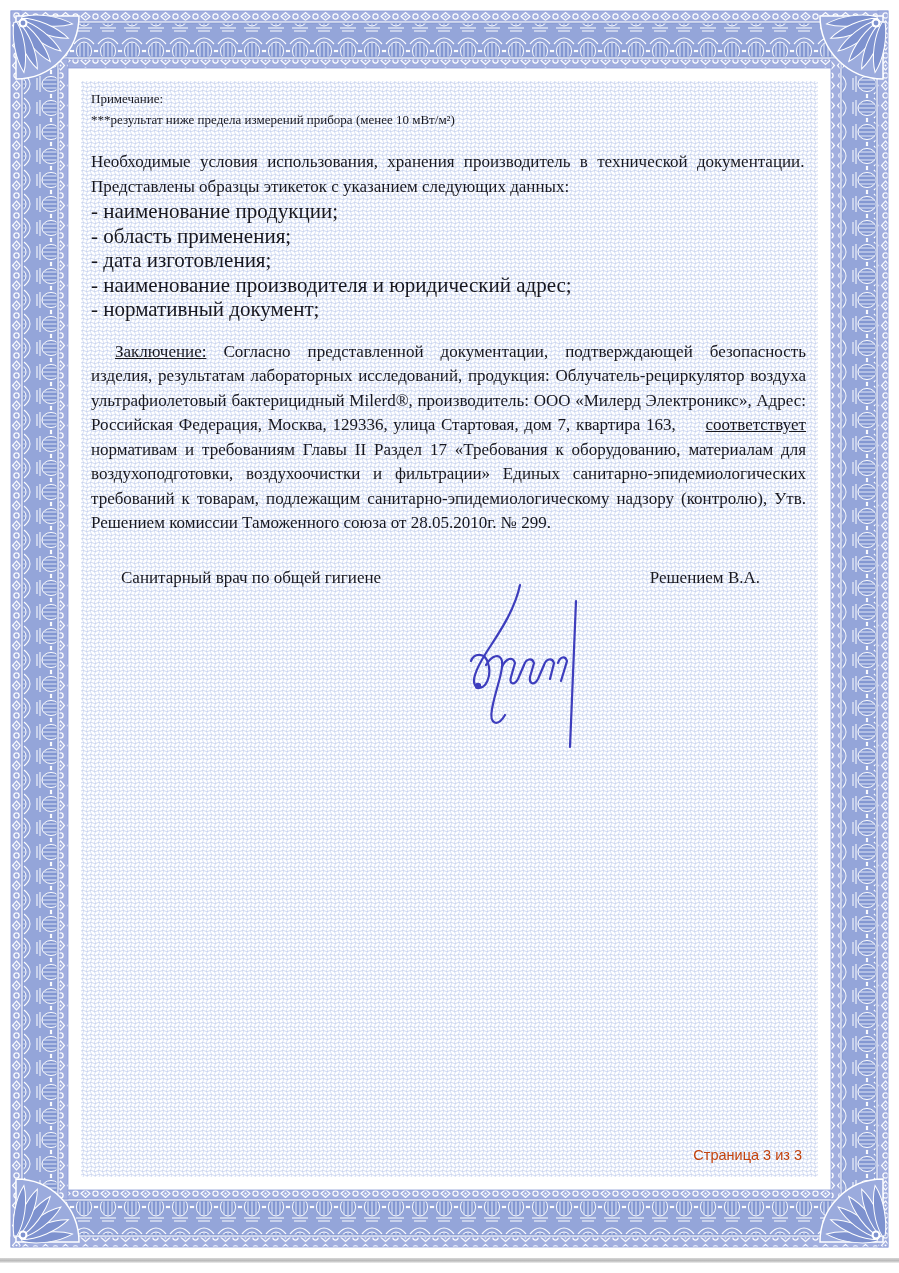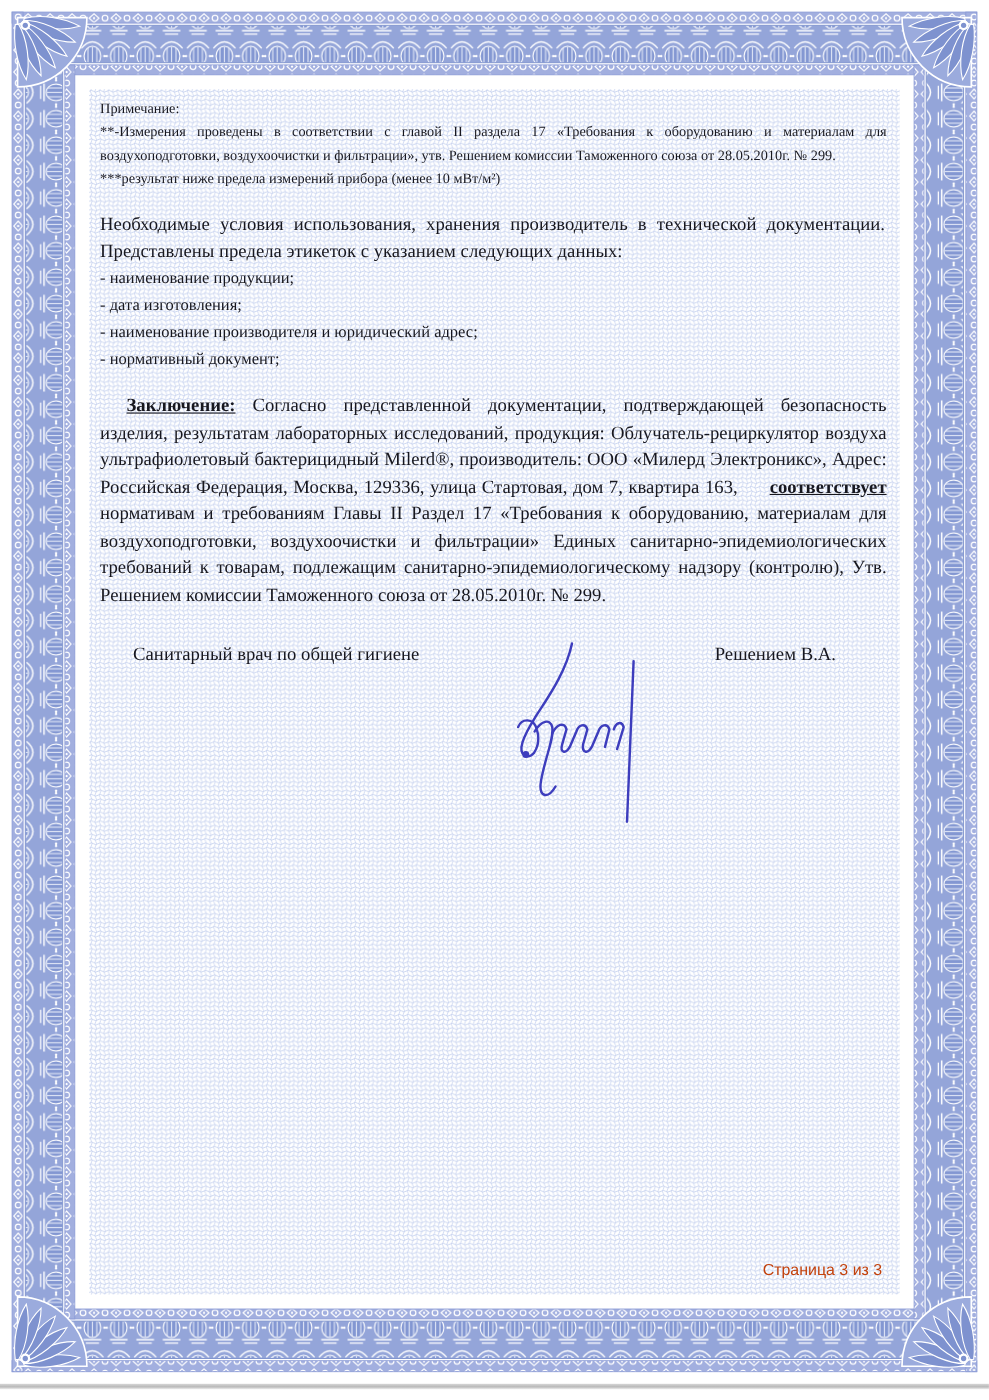--- a/index.html
+++ b/index.html
@@ -18,23 +18,23 @@
   .textlayer {
     position: absolute; left: 0; top: 0; right: 0; bottom: 0;
     padding: 7px 12px 0 10px;
     color: #17171f;
   }
   .note { font-size: 13px; line-height: 21px; text-align: justify; }
   .note-title { text-align: left; }
   .para { font-size: 17px; line-height: 24.5px; margin: 0; }
   .just { text-align: justify; }
   .conditions { margin-top: 20px; word-spacing: 5px; }
-  .label-item { font-size: 15px; line-height: 24.5px; }
+  .label-item { font-size: 21px; line-height: 24.5px; }
   .conclusion { margin-top: 18px; }
-  .bu { font-weight: bold; text-decoration: underline; padding-left: 24px; }
+  .bu { font-weight: normal; text-decoration: underline; padding-left: 24px; }
   .sigrow { display: flex; margin-top: 30px; font-size: 17px; line-height: 24px; gap: 36px; }
   .sig-role { margin-left: 30px; }
   .sig-name { margin-left: auto; margin-right: 46px; }
   .sig-svg { position: absolute; left: 375px; top: 498px; z-index: 3; }
   .footer {
     position: absolute; right: 16px; top: 1066px;
     font-family: "Liberation Sans", sans-serif;
     font-size: 14.5px; color: #c2410c;
   }
   .page-edge {
@@ -132,30 +132,30 @@
       </pattern>
     </defs>
     <rect x="0" y="0" width="737" height="1096" fill="#ffffff"></rect>
     <rect x="0" y="0" width="737" height="1096" fill="url(#mesh)"></rect>
   </svg>
 
   <div class="textlayer">
 
     <div class="note">
       <div class="note-title">Примечание:</div>
-      <div>**-Измерения проведены в соответствии с главой II раздела 17 «Требования к оборудованию и материалам для воздухоподготовки, воздухоочистки и фильтрации», утв. Решением комиссии Таможенного союза от 28.05.2010г. № 299.</div>
       <div>***результат ниже предела измерений прибора (менее 10 мВт/м²)</div>
     </div>
 
     <p class="para just conditions">Необходимые условия использования, хранения производитель в технической документации.</p>
 
-    <p class="para">Представлены предела этикеток с указанием следующих данных:</p>
+    <p class="para">Представлены образцы этикеток с указанием следующих данных:</p>
 
     <div>
       <div class="label-item">- наименование продукции;</div>
+      <div class="label-item">- область применения;</div>
       <div class="label-item">- дата изготовления;</div>
       <div class="label-item">- наименование производителя и юридический адрес;</div>
       <div class="label-item">- нормативный документ;</div>
     </div>
 
     <p class="para just conclusion"><span class="bu">Заключение:</span><span> Согласно представленной документации, подтверждающей безопасность изделия, результатам лабораторных исследований, продукция: Облучатель-рециркулятор воздуха ультрафиолетовый бактерицидный Milerd®, производитель: ООО «Милерд Электроникс», Адрес: Российская Федерация, Москва, 129336, улица Стартовая, дом 7, квартира 163, </span><span class="bu">соответствует</span><span> нормативам и требованиям Главы II Раздел 17 «Требования к оборудованию, материалам для воздухоподготовки, воздухоочистки и фильтрации» Единых санитарно-эпидемиологических требований к товарам, подлежащим санитарно-эпидемиологическому надзору (контролю), Утв. Решением комиссии Таможенного союза от 28.05.2010г. № 299.</span></p>
 
     <div class="sigrow">
       <span class="sig-role">Санитарный врач по общей гигиене</span>
       <span class="sig-name">Решением В.А.</span>

